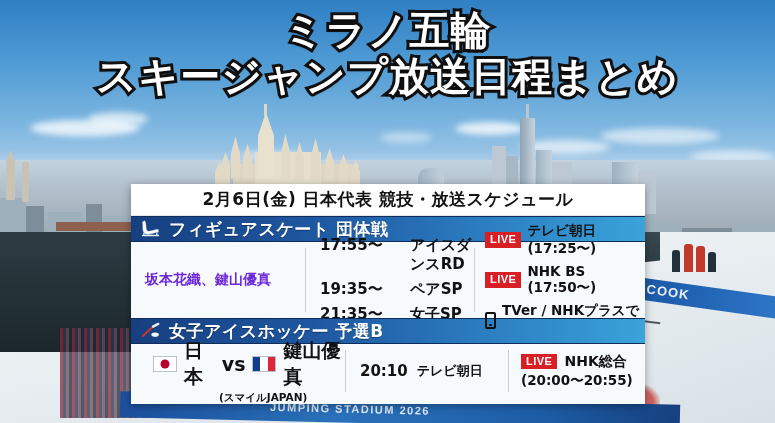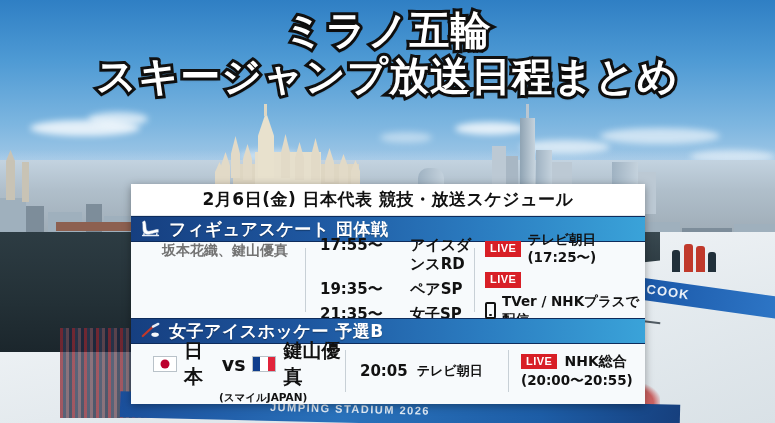--- a/index.html
+++ b/index.html
@@ -210,22 +210,22 @@
   .sec-bar .sec-title { text-shadow:0 1px 1px rgba(0,0,0,.35); }
 
   .icon-skate { width:24px; height:20px; flex:0 0 auto; }
   .icon-hockey { width:24px; height:20px; flex:0 0 auto; }
 
   .sec-body { display:flex; background:#f7fafc; }
 
   
   #fs-body { height:76px; }
   .fs-names {
-    width:174px; display:flex; flex-direction:row; justify-content:center;
-    gap:7px; padding-left:14px; font-size:14px; font-weight:bold; color:#737373;
+    width:174px; display:flex; flex-direction:column; justify-content:center;
+    gap:7px; padding-left:14px; font-size:14px; font-weight:bold; color:#6d28d9;
   }
   .col-div { width:1px; background:#c8d0d6; margin:6px 0; }
   .fs-times {
     width:168px; display:flex; flex-direction:column; justify-content:center;
     gap:6px; padding-left:14px; font-size:15px; font-weight:bold; color:#111;
   }
   .fs-times .row { display:flex; gap:30px; }
   .fs-times .t { width:60px; }
   .fs-ch {
     flex:1; display:flex; flex-direction:column; justify-content:center;
@@ -437,20 +437,21 @@
       </div>
     </div>
     <div class="col-div"></div>
     <div class="fs-ch">
       <div class="row">
         <span class="live">LIVE</span>
         <span>テレビ朝日(17:25〜)</span>
       </div>
       <div class="row">
         <span class="live">LIVE</span>
+        <span>NHK BS (17:50〜)</span>
       </div>
       <div class="row">
         <span class="phone"></span>
         <span>TVer / NHKプラスで配信</span>
       </div>
     </div>
   </div>
 
   <div class="sec-bar">
     <svg class="icon-hockey" viewBox="0 0 26 22">
@@ -468,21 +469,21 @@
         <span class="flag-jp"></span>
         <span>日本</span>
         <span>vs</span>
         <span class="flag-fr"></span>
         <span>鍵山優真</span>
       </div>
       <div class="line2">(スマイルJAPAN)</div>
     </div>
     <div class="col-div"></div>
     <div class="hk-time">
-      <span>20:05</span>
+      <span>20:10</span>
       <span class="sub">テレビ朝日</span>
     </div>
     <div class="col-div"></div>
     <div class="hk-ch">
       <div class="row">
         <span class="live">LIVE</span>
         <span>NHK総合</span>
       </div>
       <div class="span2">(20:00〜20:55)</div>
     </div>

